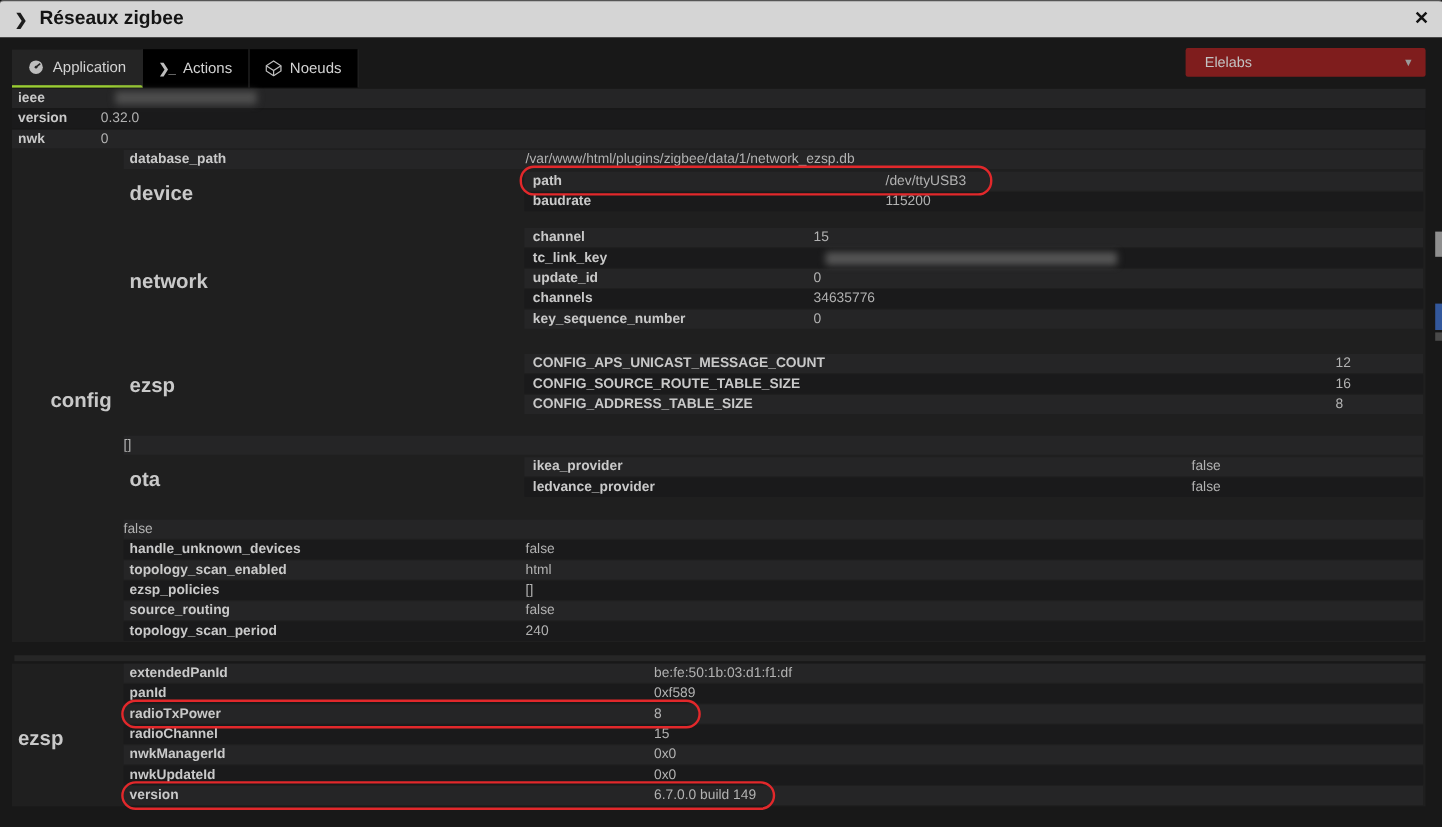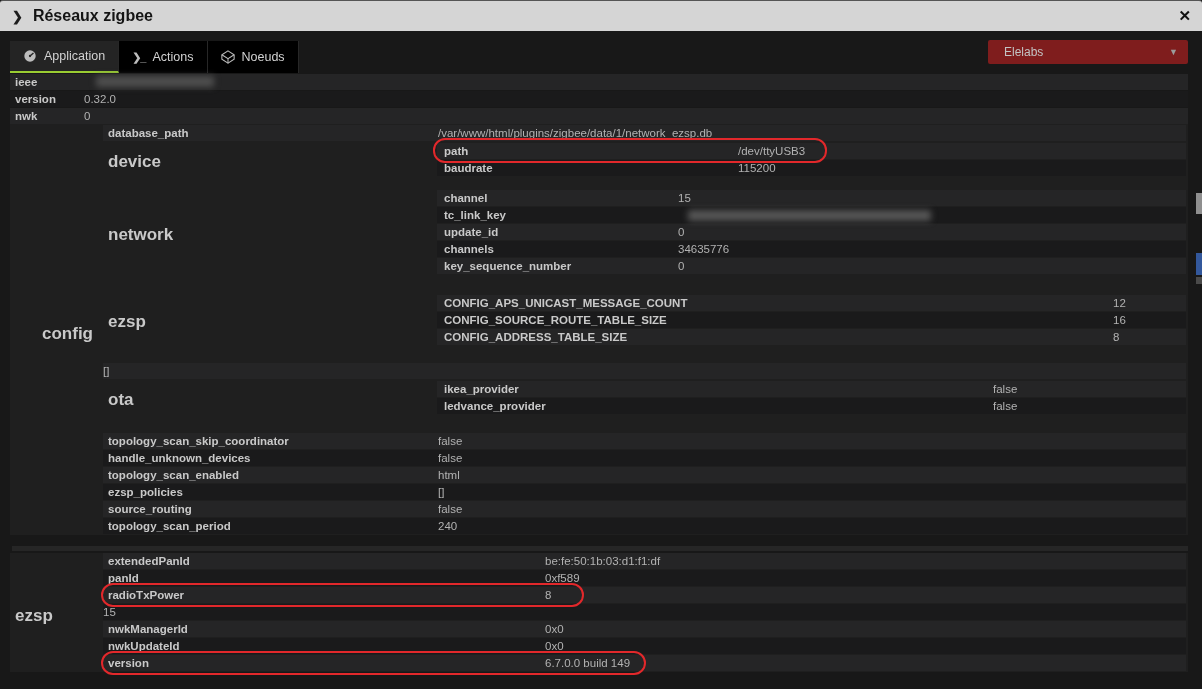--- a/index.html
+++ b/index.html
@@ -209,21 +209,20 @@
     <span class="v">false</span>
   </div>
   <div class="trow">
     <span class="k">ledvance_provider</span>
     <span class="v">false</span>
   </div>
 </div>
 
 <div class="tbl lvl2" style="top:433px">
   <div class="trow">
-    <span class="k">topology_scan_skip_coordinator</span>
     <span class="v">false</span>
   </div>
   <div class="trow">
     <span class="k">handle_unknown_devices</span>
     <span class="v">false</span>
   </div>
   <div class="trow">
     <span class="k">topology_scan_enabled</span>
     <span class="v">html</span>
   </div>
@@ -252,20 +251,21 @@
   </div>
   <div class="trow">
     <span class="k">panId</span>
     <span class="v">0xf589</span>
   </div>
   <div class="trow">
     <span class="k">radioTxPower</span>
     <span class="v">8</span>
   </div>
   <div class="trow">
+    <span class="k">radioChannel</span>
     <span class="v">15</span>
   </div>
   <div class="trow">
     <span class="k">nwkManagerId</span>
     <span class="v">0x0</span>
   </div>
   <div class="trow">
     <span class="k">nwkUpdateId</span>
     <span class="v">0x0</span>
   </div>

